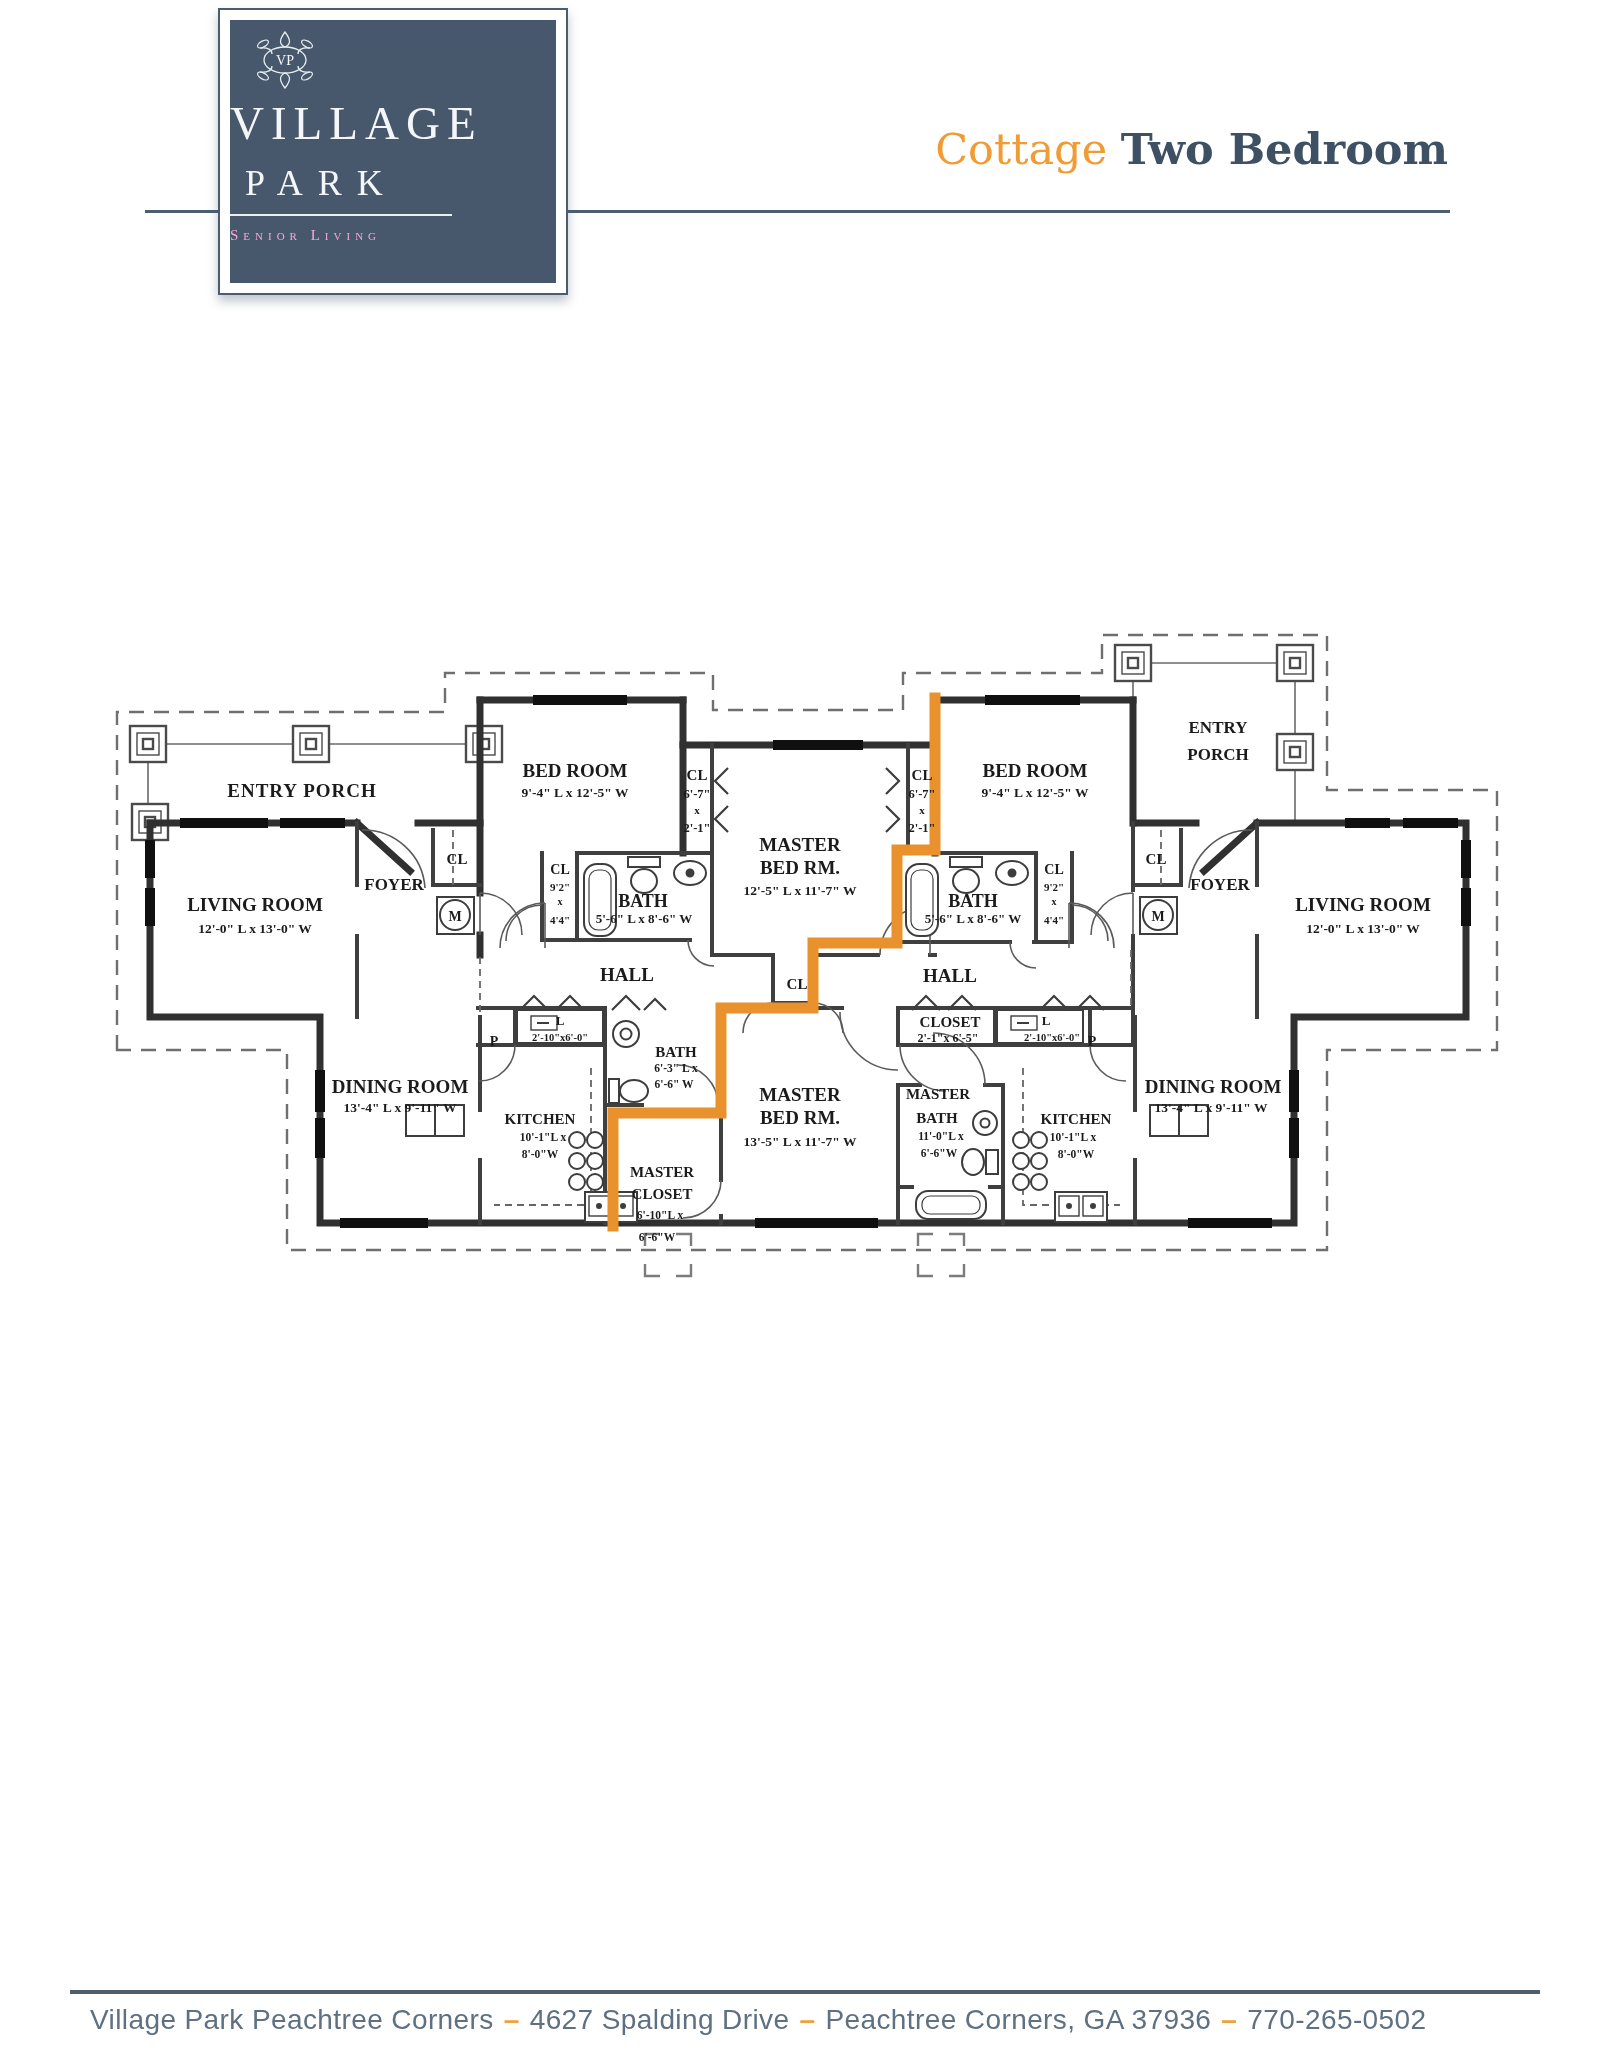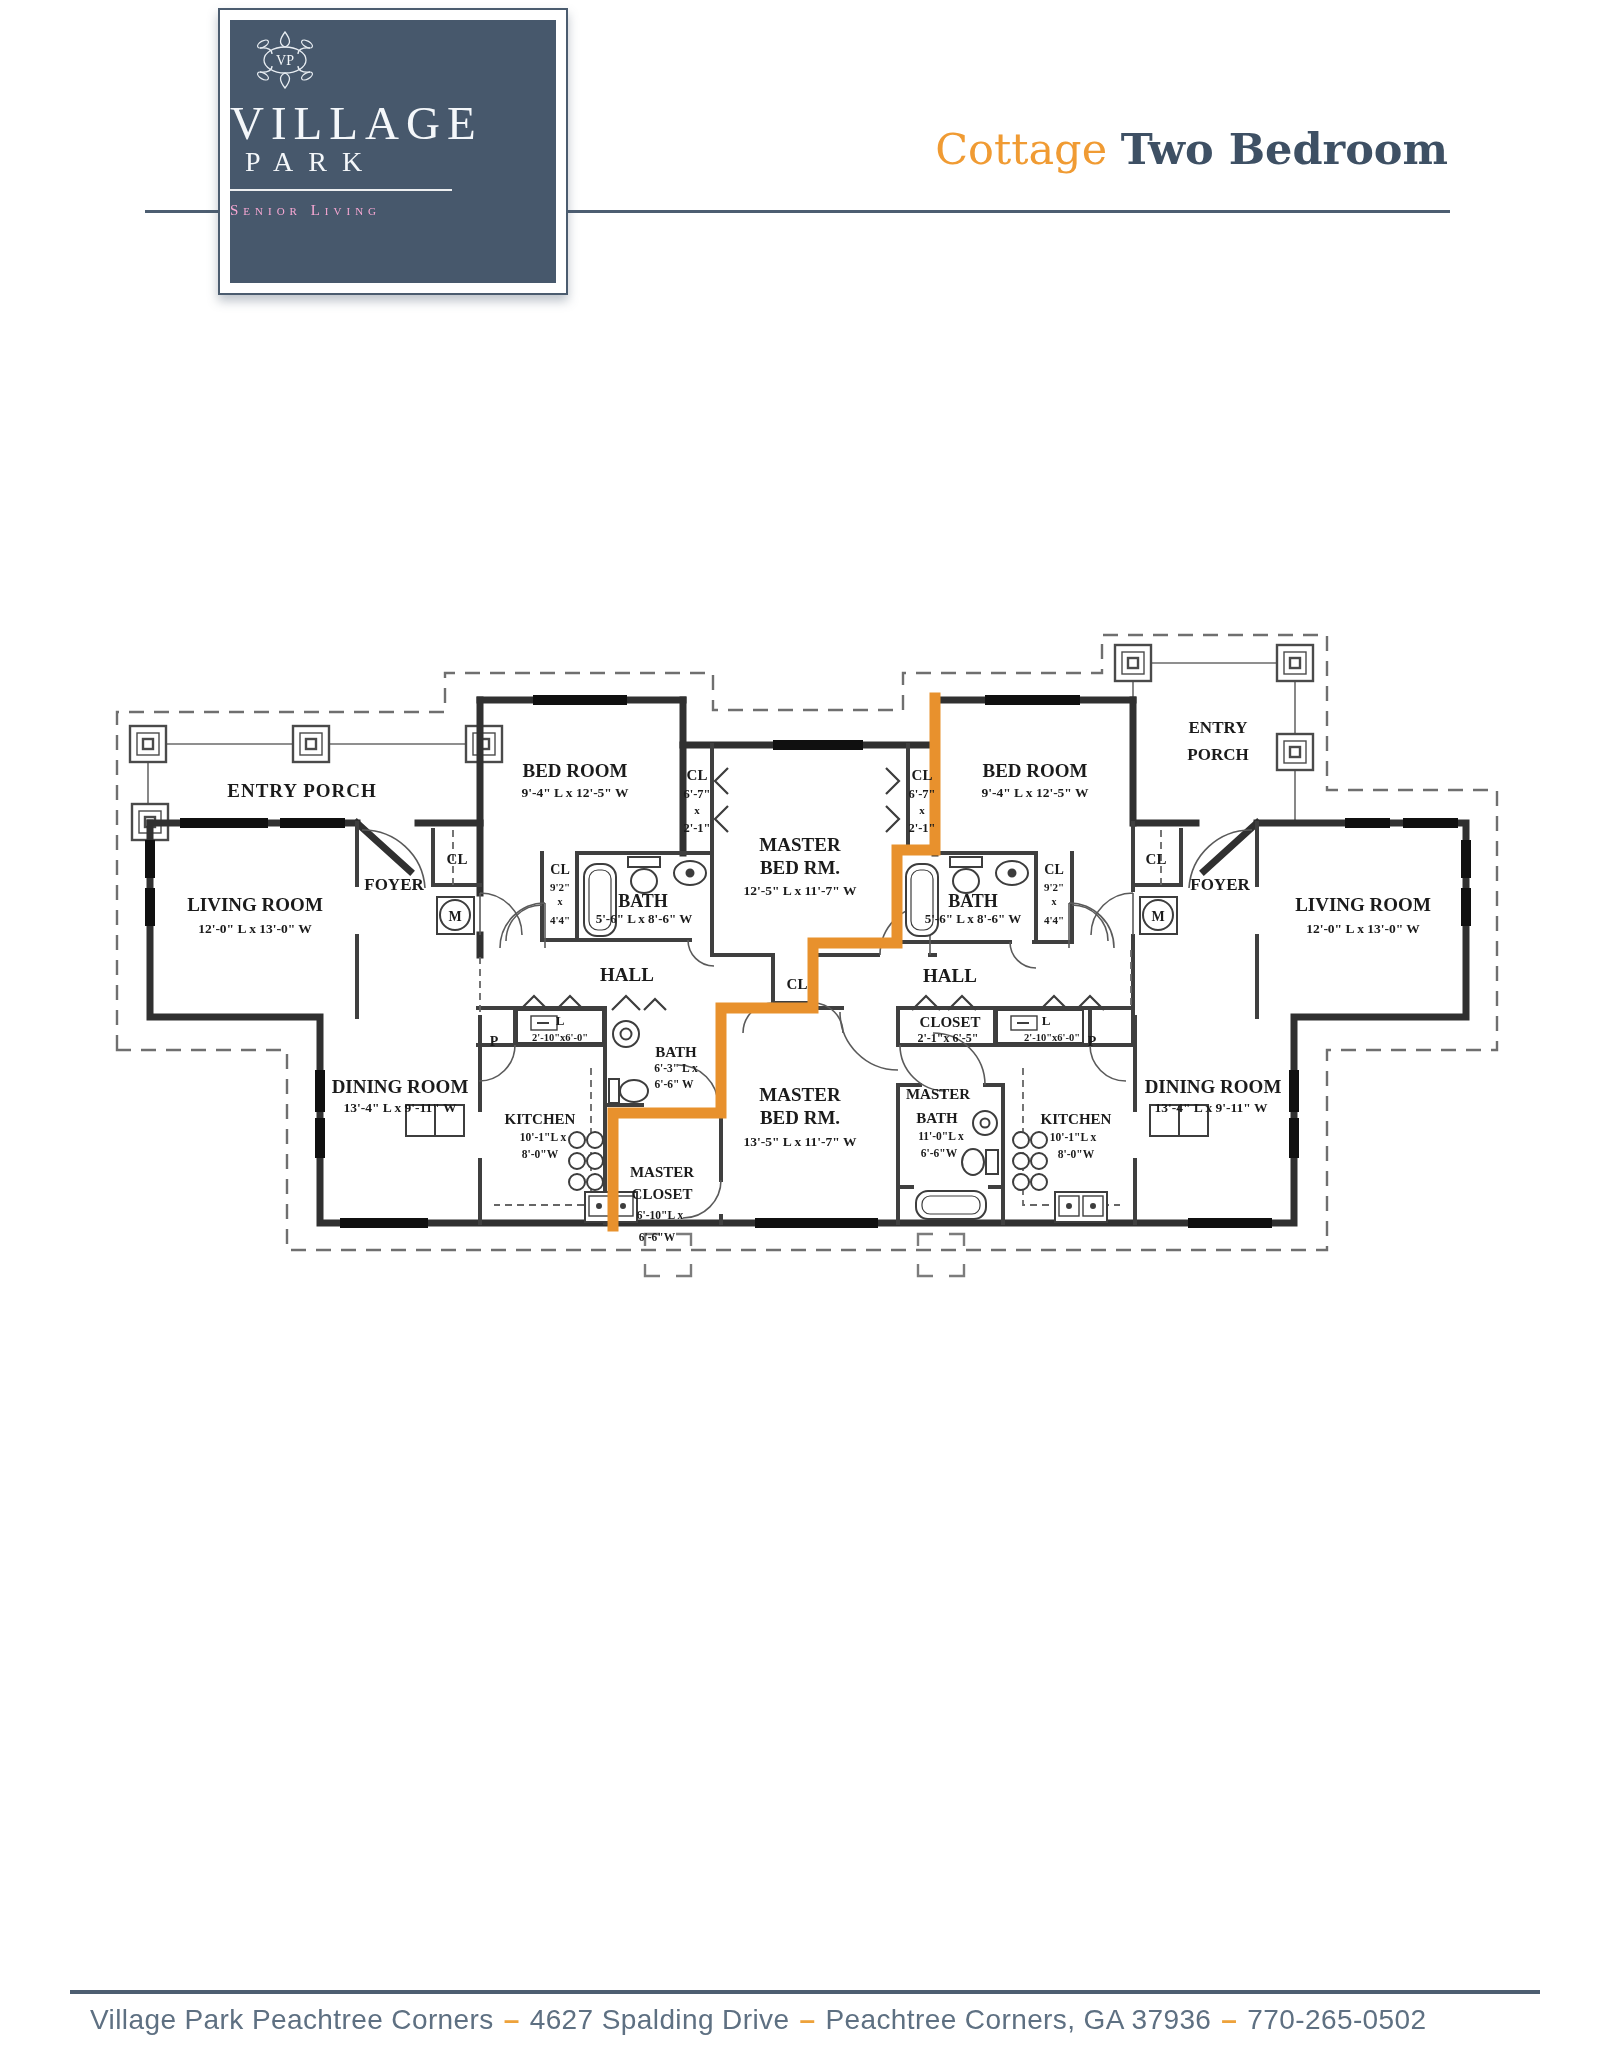--- a/index.html
+++ b/index.html
@@ -6,22 +6,22 @@
   .page{position:relative;width:1600px;height:2071px;background:#fff;overflow:hidden;
         font-family:"Liberation Sans",sans-serif;}
   
   .header-rule{position:absolute;left:145px;top:210px;width:1305px;height:3px;background:#4d5e71;}
   .logo-box{position:absolute;left:218px;top:8px;width:346px;height:283px;background:#fff;
             border:2px solid #4b5c6f;box-shadow:0 6px 10px rgba(70,85,105,.35);z-index:5;}
   .logo-inner{position:absolute;left:10px;top:10px;right:10px;bottom:10px;background:#47586c;
               display:flex;flex-direction:column;}
   .logo-name{color:#f4f7fa;font-family:"Liberation Serif",serif;font-size:47px;letter-spacing:7px;
              line-height:1;margin-top:2px;}
-  .logo-park{color:#f4f7fa;font-family:"Liberation Serif",serif;font-size:28px;letter-spacing:15px;
-             line-height:1;margin-top:1px;text-indent:15px;}
+  .logo-park{color:#f4f7fa;font-family:"Liberation Serif",serif;font-size:36px;letter-spacing:15px;
+             line-height:1;margin-top:18px;text-indent:15px;}
   .logo-line{width:222px;height:2px;background:rgba(255,255,255,.9);margin-top:13px;}
   .logo-tag{color:#f9a8d4;font-family:"Liberation Serif",serif;font-size:15px;letter-spacing:5px;
             margin-top:11px;font-variant:small-caps;}
   .title{position:absolute;top:128px;right:152px;font-family:"DejaVu Serif","Liberation Serif",serif;
          font-size:43px;line-height:1;white-space:nowrap;z-index:6;}
   .title .lt{color:#f09b33;font-weight:400;}
   .title .bd{color:#3e5064;font-weight:700;}
   
   .plan-svg{position:absolute;left:0;top:550px;width:1600px;height:780px;}
   .plan-svg text{font-family:"Liberation Serif","DejaVu Serif",serif;font-weight:700;fill:#1b1b1b;}

